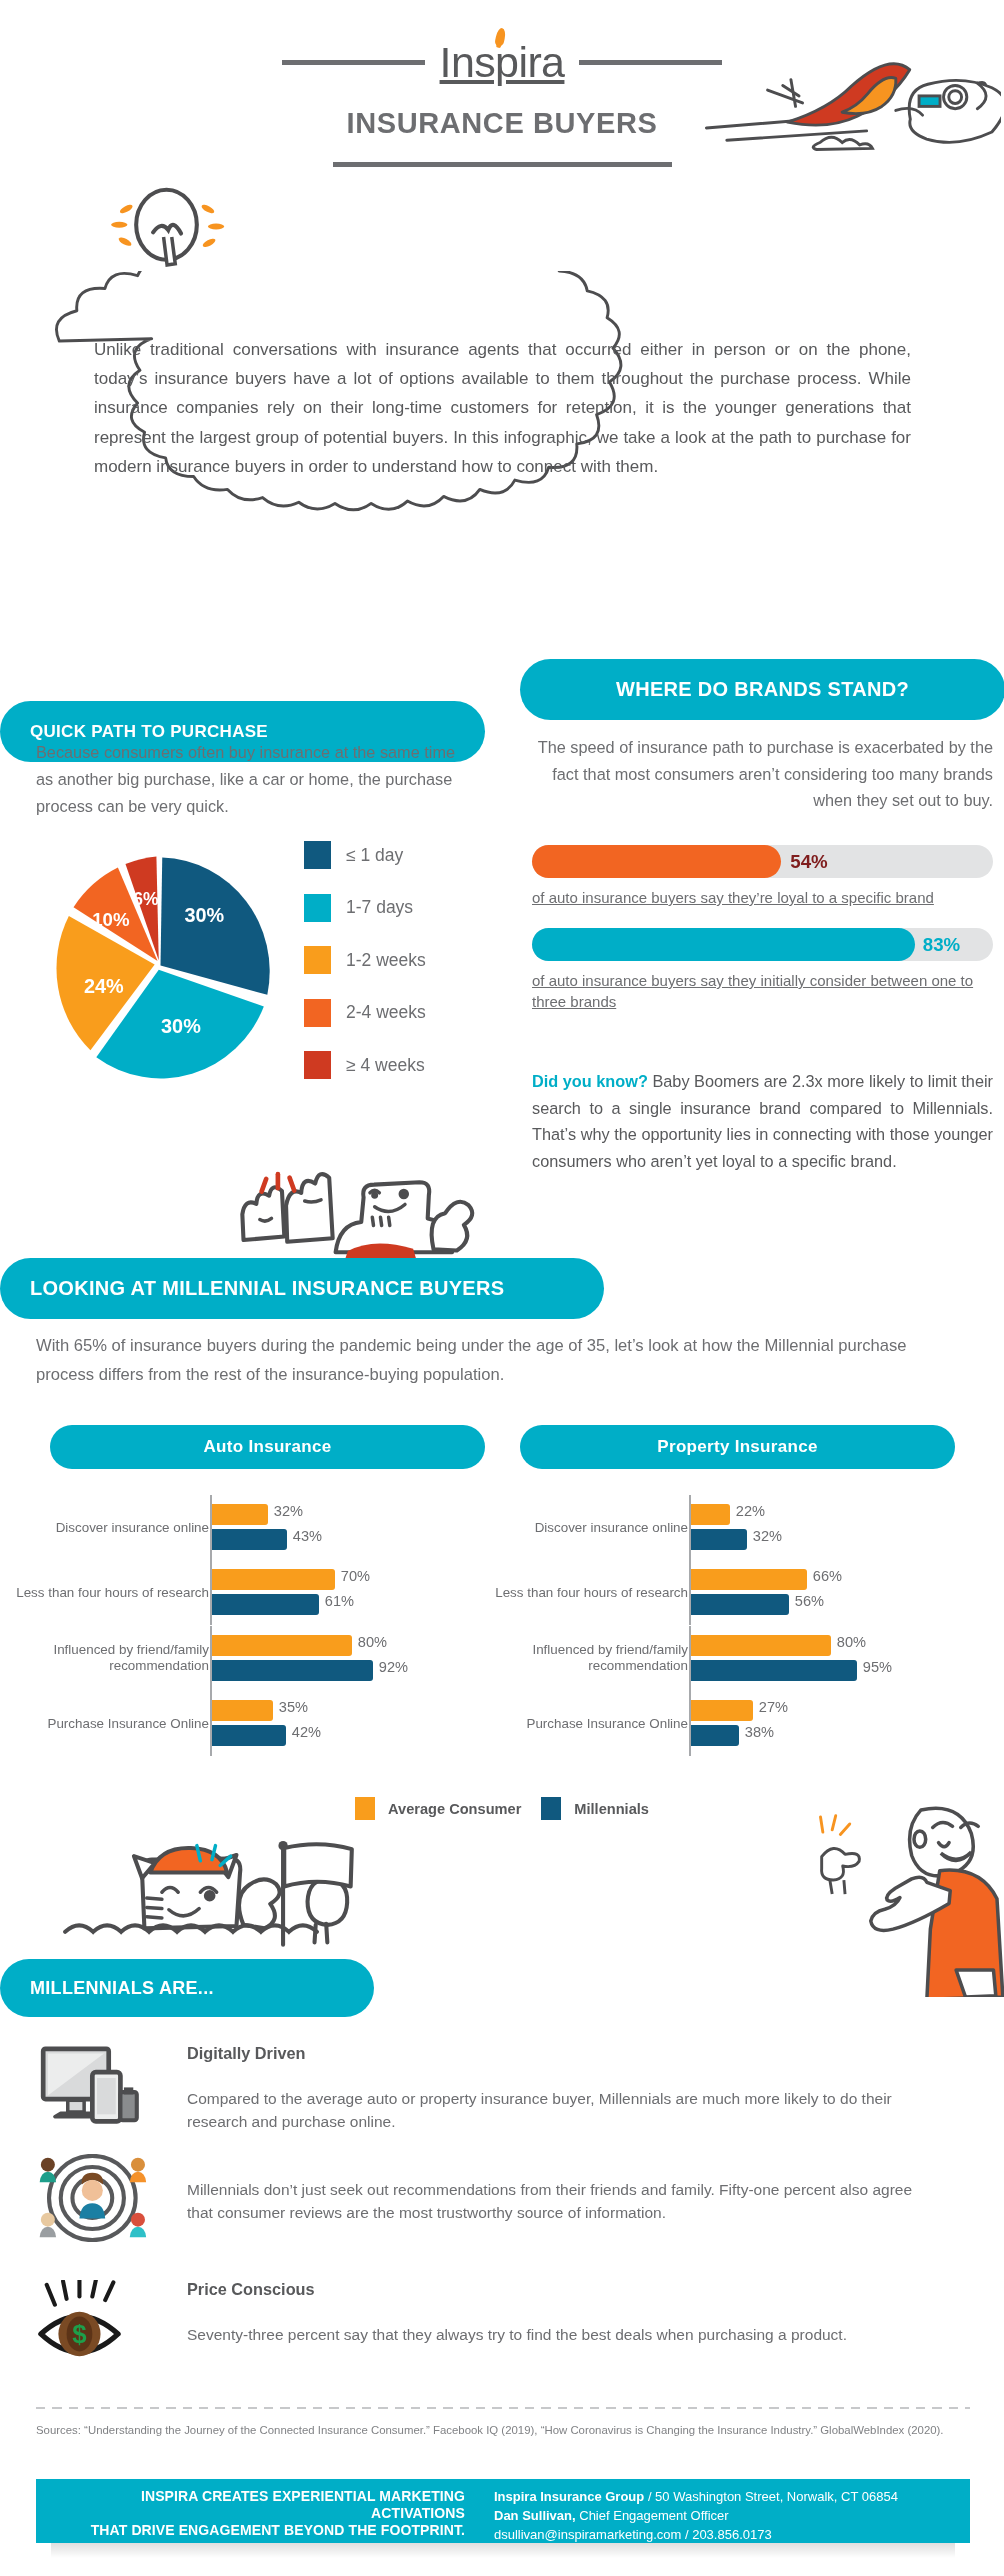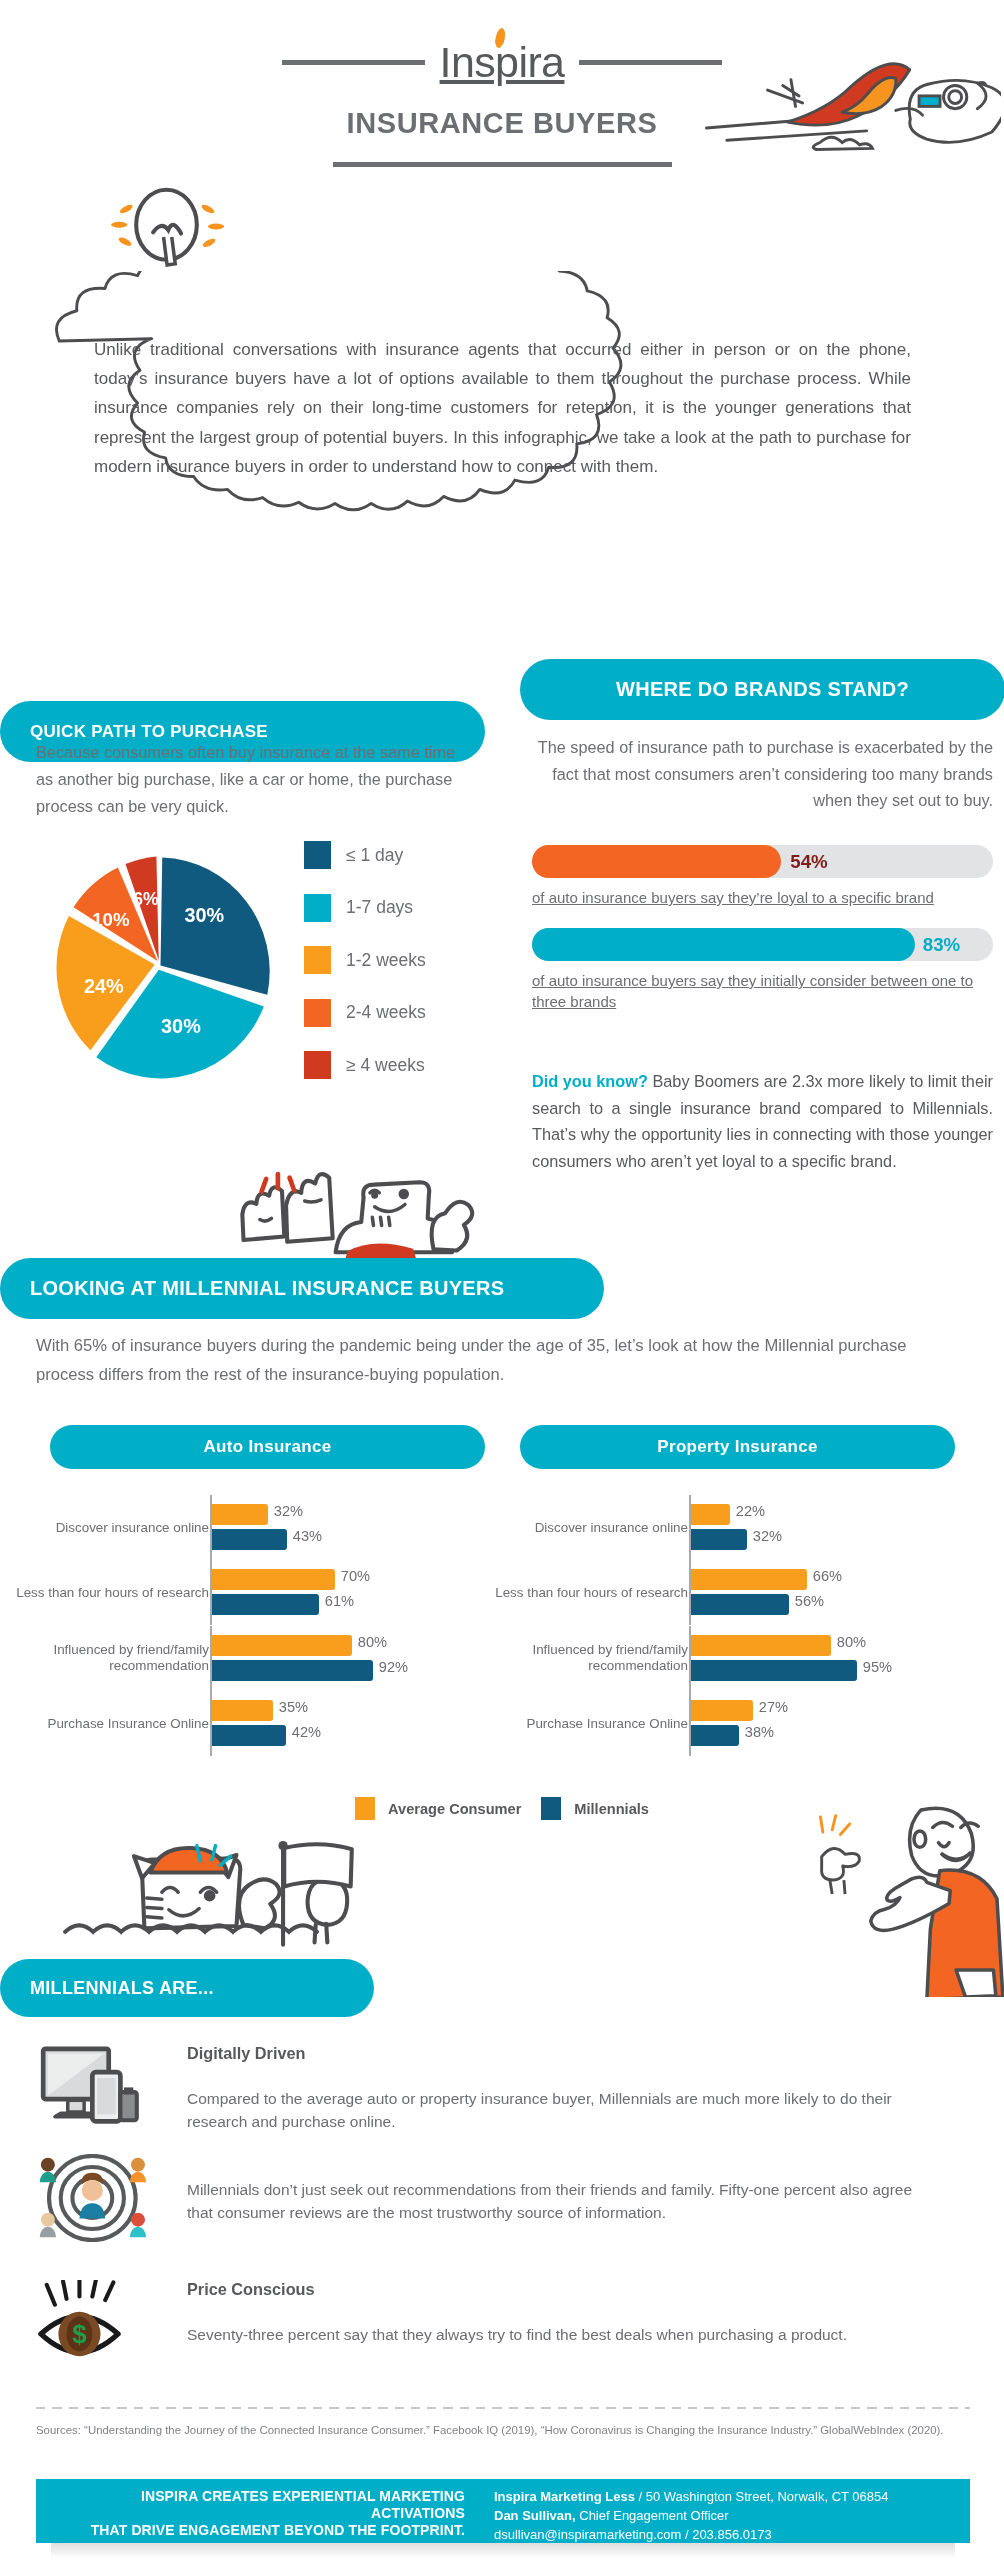--- a/index.html
+++ b/index.html
@@ -528,19 +528,19 @@
 <div id="dashrule"></div>
 <div id="sources">Sources: “Understanding the Journey of the Connected Insurance Consumer.” Facebook IQ (2019), “How Coronavirus is Changing the Insurance Industry.” GlobalWebIndex (2020).</div>
 
 <div id="footbar">
   <div id="foot-left">
     <div class="l1">INSPIRA CREATES EXPERIENTIAL MARKETING ACTIVATIONS</div>
     <div class="l1">THAT DRIVE ENGAGEMENT BEYOND THE FOOTPRINT.</div>
     <div class="l3">Contact us to learn more.</div>
   </div>
   <div id="foot-right">
-    <div><b>Inspira Marketing Less</b><span> / 50 Washington Street, Norwalk, CT 06854</span></div>
+    <div><b>Inspira Insurance Group</b><span> / 50 Washington Street, Norwalk, CT 06854</span></div>
     <div><b>Dan Sullivan,</b><span> Chief Engagement Officer</span></div>
     <div>dsullivan@inspiramarketing.com / 203.856.0173</div>
   </div>
 </div>
 <div id="footshadow"></div>
 
 
 </body></html>

